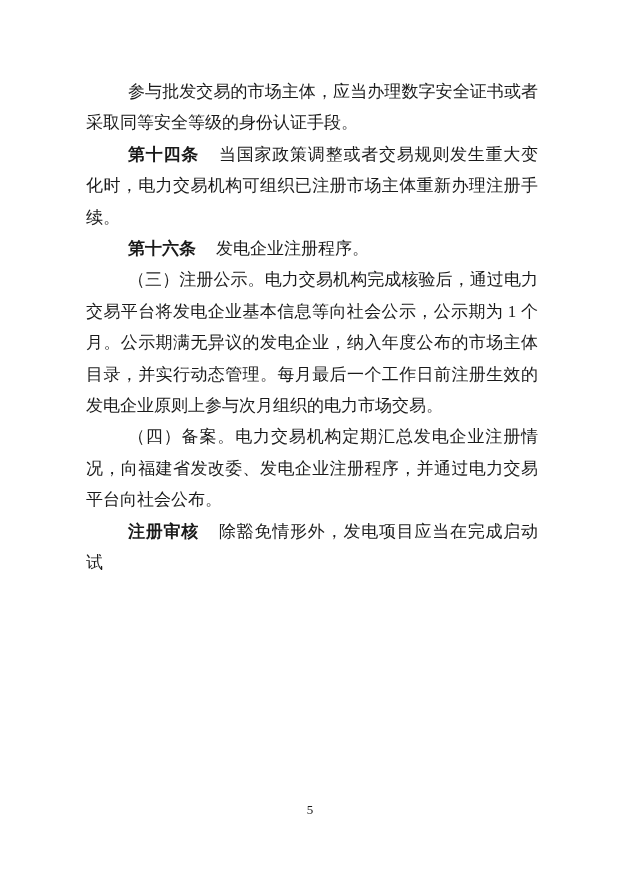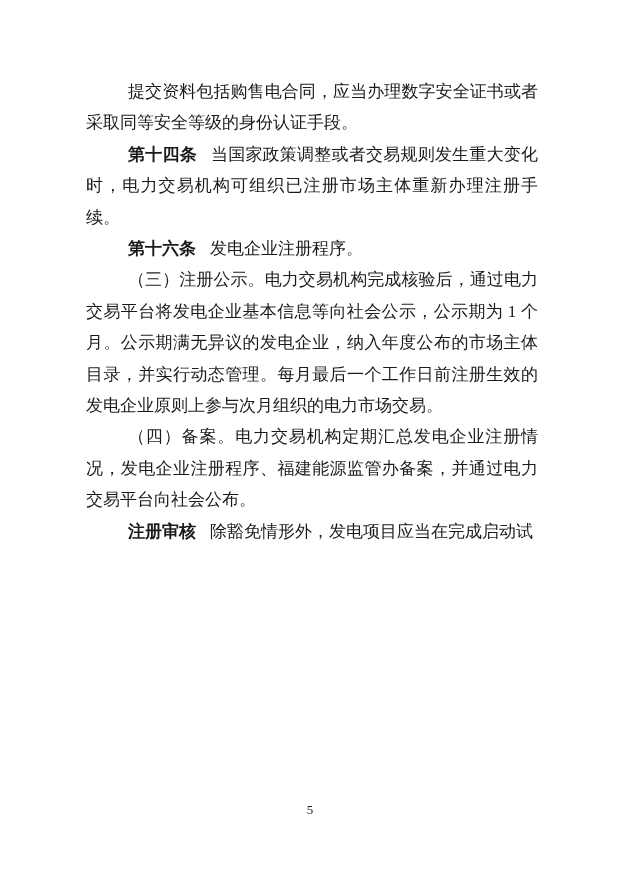--- a/index.html
+++ b/index.html
@@ -31,39 +31,39 @@
     font-size: 17px;
     line-height: 31.4px;
     letter-spacing: 0px;
     text-align: justify;
     text-justify: inter-character;
     text-indent: 42px;
     word-break: break-all;
   }
   p.para b.article {
     font-weight: bold;
-    margin-right: 14px;
+    margin-right: 20px;
   }
   .page-number {
     position: absolute;
     top: 802px;
     left: 0;
     width: 100%;
     text-align: center;
     font-size: 13px;
     color: #1a1a1a;
     font-family: "Liberation Serif", "DejaVu Serif", serif;
   }
 </style>
 </head>
 <body>
 
 <div class="page">
   <div class="doc-body" id="doc-body">
-      <p class="para">提交资料包括购售电合同，应当办理数字安全证书或者采取同等安全等级的身份认证手段。</p>
+      <p class="para">参与批发交易的市场主体，应当办理数字安全证书或者采取同等安全等级的身份认证手段。</p>
       <p class="para"><b class="article">第十四条</b>当国家政策调整或者交易规则发生重大变化时，电力交易机构可组织已注册市场主体重新办理注册手续。</p>
       <p class="para"><b class="article">第十六条</b>发电企业注册程序。</p>
       <p class="para">（三）注册公示。电力交易机构完成核验后，通过电力交易平台将发电企业基本信息等向社会公示，公示期为 1 个月。公示期满无异议的发电企业，纳入年度公布的市场主体目录，并实行动态管理。每月最后一个工作日前注册生效的发电企业原则上参与次月组织的电力市场交易。</p>
-      <p class="para">（四）备案。电力交易机构定期汇总发电企业注册情况，发电企业注册程序、福建能源监管办备案，并通过电力交易平台向社会公布。</p>
+      <p class="para">（四）备案。电力交易机构定期汇总发电企业注册情况，向福建省发改委、发电企业注册程序，并通过电力交易平台向社会公布。</p>
       <p class="para"><b class="article">注册审核</b>除豁免情形外，发电项目应当在完成启动试</p>
     </div>
   <div class="page-number">5</div>
 </div>
 
 </body></html>

